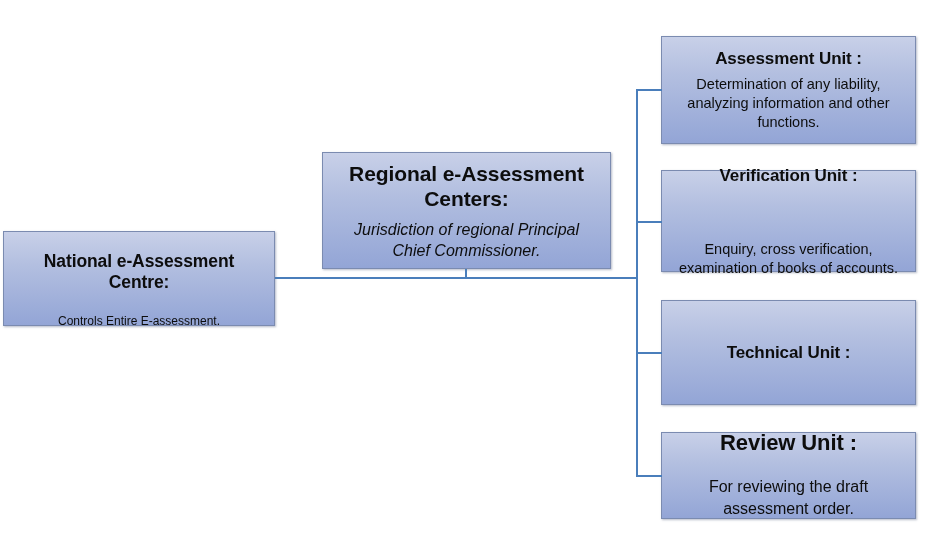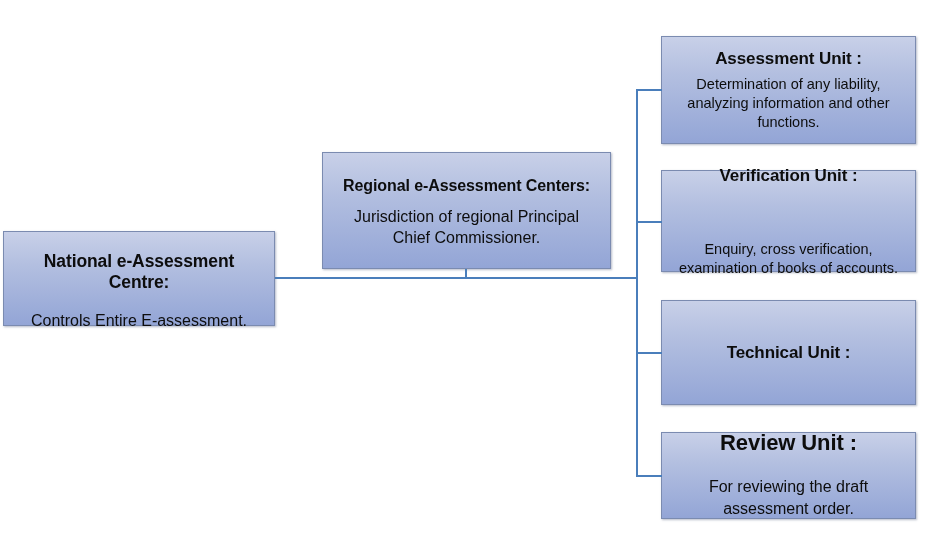--- a/index.html
+++ b/index.html
@@ -40,27 +40,27 @@
   }
   .node .desc {
     font-weight: normal;
   }
 
   
   #node-national {
     left: 3px;  top: 231px;  width: 272px; height: 95px;
   }
   #node-national .title { font-size: 17.5px; line-height: 21px; margin-top: 24px; }
-  #node-national .desc  { font-size: 16px; line-height: 20px; margin-top: 18px; }
+  #node-national .desc  { font-size: 12px; line-height: 20px; margin-top: 18px; }
 
   #node-regional {
     left: 322px; top: 152px; width: 289px; height: 117px;
   }
-  #node-regional .title { font-size: 16px; line-height: 25px; }
-  #node-regional .desc  { font-size: 16px; line-height: 21px; margin-top: 8px; }
+  #node-regional .title { font-size: 21px; line-height: 25px; }
+  #node-regional .desc  { font-size: 16px; line-height: 21px; margin-top: 8px; font-style: italic; }
 
   .unit {
     left: 661px; width: 255px;
   }
   .unit .title { font-size: 17px; line-height: 22px; }
   .unit .desc  { font-size: 14.5px; line-height: 19px; margin-top: 5px; }
 
   #node-assessment   { top: 36px;  height: 108px; }
   #node-verification { top: 170px; height: 102px; gap: 48px; }
   #node-technical    { top: 300px; height: 105px; }

